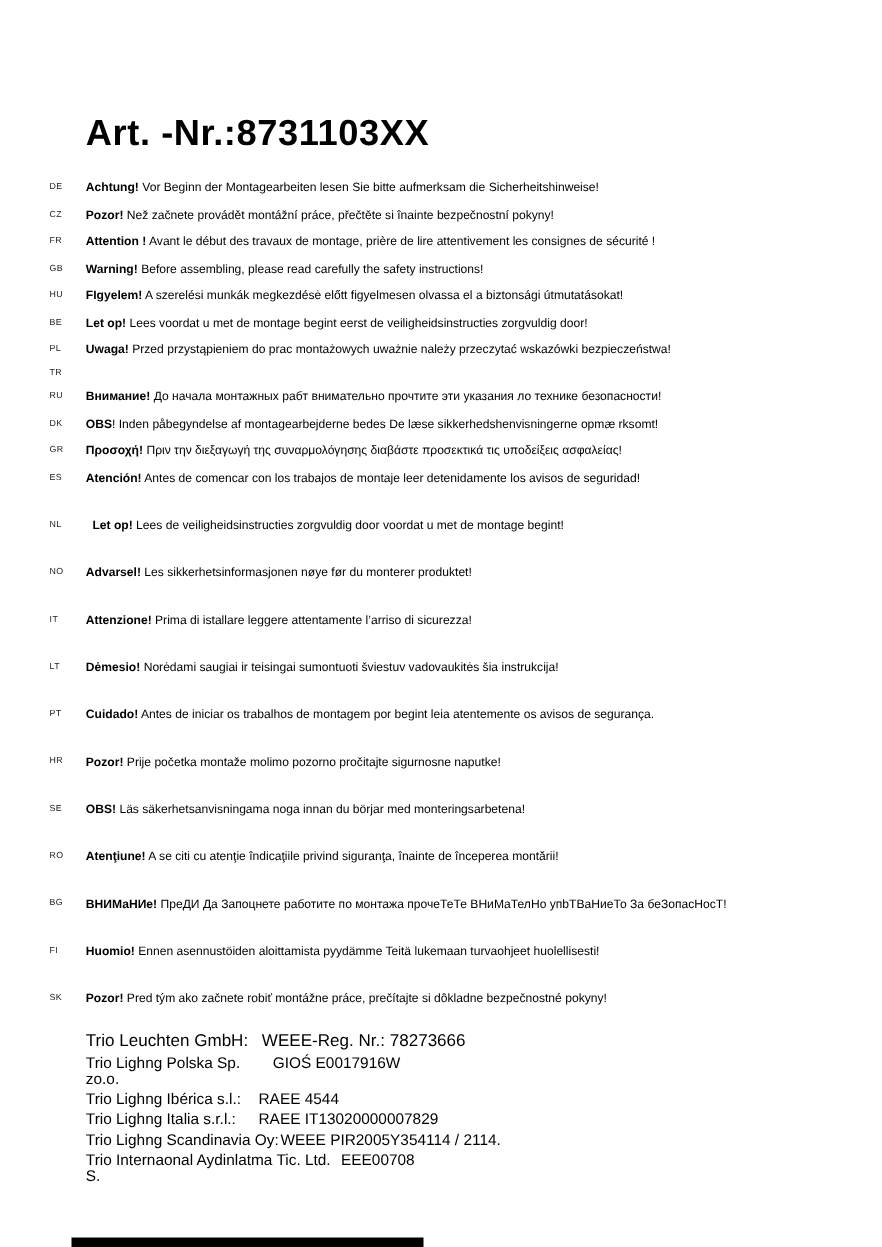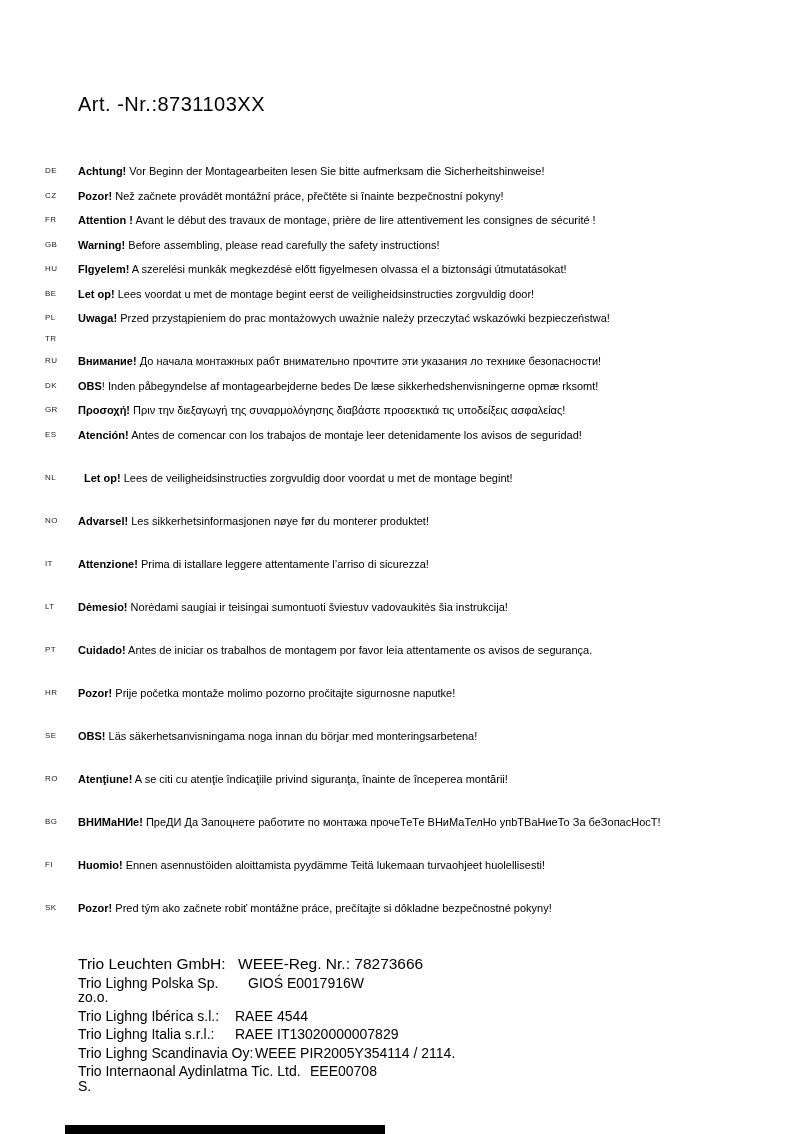--- a/index.html
+++ b/index.html
@@ -3,21 +3,21 @@
 <meta charset="utf-8">
 <style>
   html,body{margin:0;padding:0;}
   body{
     width:802px;height:1134px;position:relative;background:#ffffff;
     font-family:"Liberation Sans","DejaVu Sans",sans-serif;color:#000;
     overflow:hidden;
   }
   .page-title{
     position:absolute;left:78px;top:80px;
-    font-size:20px;font-weight:normal;letter-spacing:0.5px;
+    font-size:33px;font-weight:bold;letter-spacing:0.5px;
   }
   .warning-list{
     position:absolute;left:0;top:164px;width:780px;
   }
   .wrow{
     display:flex;align-items:baseline;margin-bottom:9.5px;
   }
   .wrow:nth-child(n+13){margin-bottom:12px;margin-top:28px;}
   .code{
     display:inline-block;flex:0 0 33px;margin-left:45px;
@@ -29,21 +29,21 @@
   }
   .wtext b{font-weight:bold;}
   .wrow.indent .wtext{padding-left:6px;}
   .company{
     position:absolute;left:78px;top:940px;font-size:14px;
   }
   .crow{display:flex;align-items:baseline;margin-bottom:4px;line-height:14.5px;}
   .crow .cname{display:inline-block;}
   .crow .cvalue{display:inline-block;}
   .crow.c1{font-size:15.5px;}
-  .crow.c1 .cname{width:160px;margin-top:17px;}
+  .crow.c1 .cname{width:160px;}
   .crow.c2 .cname{width:170px;}
   .crow.c3 .cname{width:157px;}
   .crow.c4 .cname{width:157px;}
   .crow.c5 .cname{width:177px;}
   .crow.c6 .cname{width:232px;}
   .crow.ital .cvalue{}
   .edge-bar{
     position:absolute;left:65px;top:1125px;width:320px;height:9px;background:#000;
   }
 </style>
@@ -111,21 +111,21 @@
   <div class="wrow">
       <span class="code">IT</span>
       <p class="wtext"><b>Attenzione!</b><span> Prima di istallare leggere attentamente l’arriso di sicurezza!</span></p>
     </div>
   <div class="wrow">
       <span class="code">LT</span>
       <p class="wtext"><b>Dėmesio!</b><span> Norėdami saugiai ir teisingai sumontuoti šviestuv vadovaukitės šia instrukcija!</span></p>
     </div>
   <div class="wrow">
       <span class="code">PT</span>
-      <p class="wtext"><b>Cuidado!</b><span> Antes de iniciar os trabalhos de montagem por favor leia attentamente os avisos de segurança.</span></p>
+      <p class="wtext"><b>Cuidado!</b><span> Antes de iniciar os trabalhos de montagem por begint leia atentemente os avisos de segurança.</span></p>
     </div>
   <div class="wrow">
       <span class="code">HR</span>
       <p class="wtext"><b>Pozor!</b><span> Prije početka montaže molimo pozorno pročitajte sigurnosne naputke!</span></p>
     </div>
   <div class="wrow">
       <span class="code">SE</span>
       <p class="wtext"><b>OBS!</b><span> Läs säkerhetsanvisningama noga innan du börjar med monteringsarbetena!</span></p>
     </div>
   <div class="wrow">

